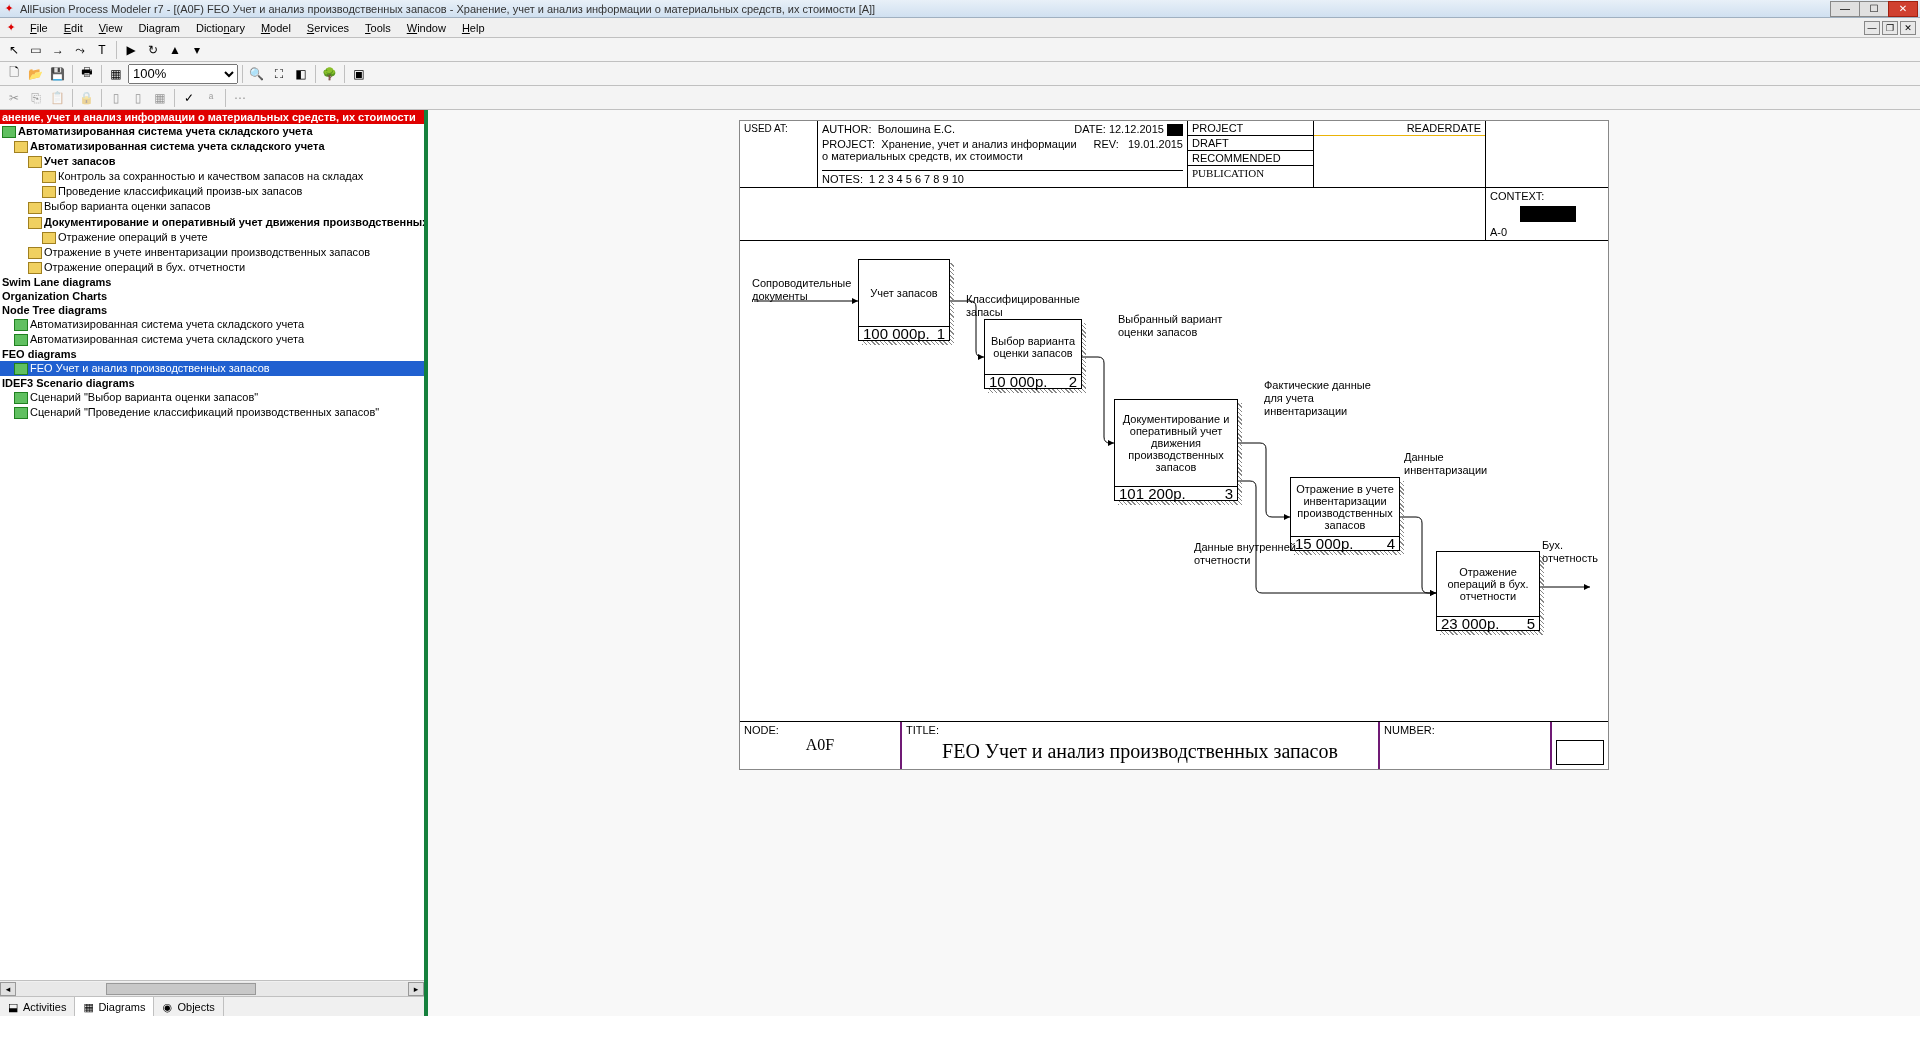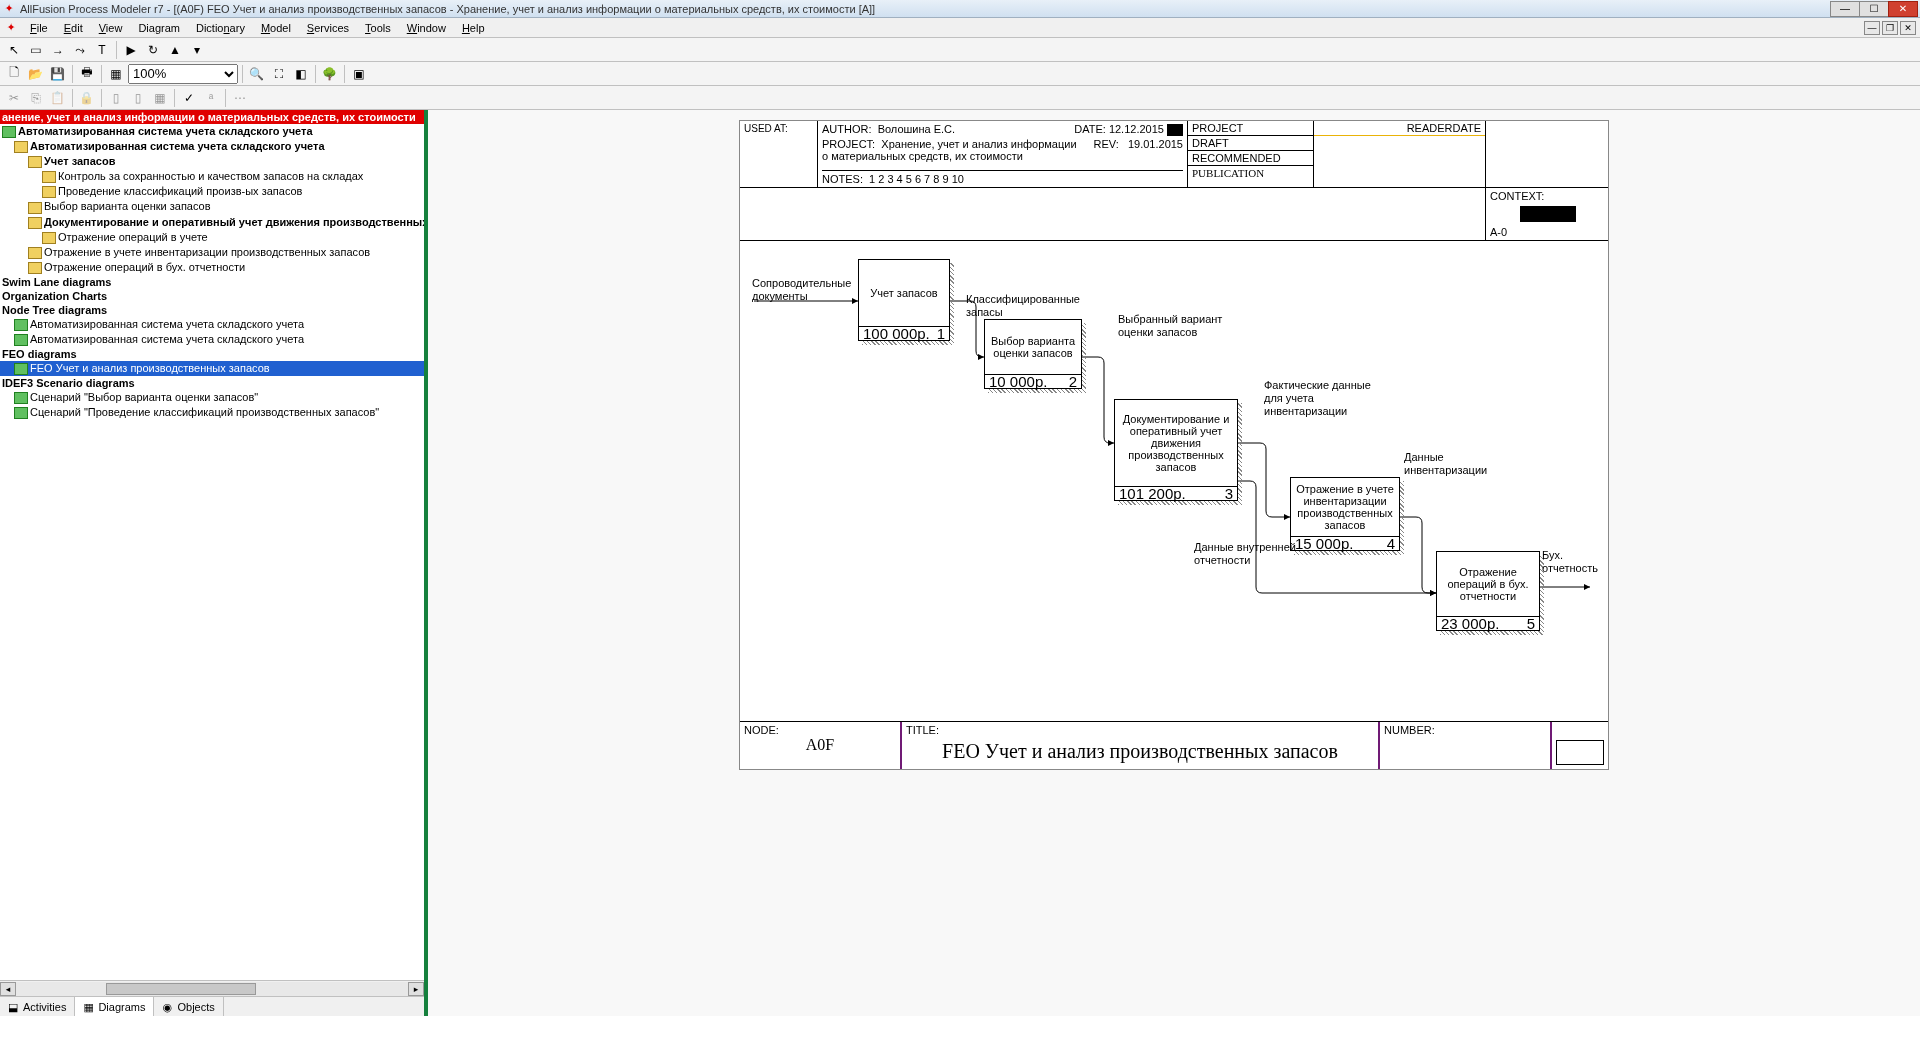--- a/index.html
+++ b/index.html
@@ -295,21 +295,21 @@
               <span>23 000р.</span>
               <span>5</span>
             </div>
           </div>
           <div class="arrow-label" style="left: 12px; top: 36px; max-width: 120px;">Сопроводительные документы</div>
           <div class="arrow-label" style="left: 226px; top: 52px; max-width: 120px;">Классифицированные запасы</div>
           <div class="arrow-label" style="left: 366px; top: 72px; max-width: 120px; margin-left: 12px;">Выбранный вариант оценки запасов</div>
           <div class="arrow-label" style="left: 524px; top: 138px; max-width: 120px;">Фактические данные для учета инвентаризации</div>
           <div class="arrow-label" style="left: 664px; top: 210px; max-width: 120px;">Данные инвентаризации</div>
           <div class="arrow-label" style="left: 454px; top: 300px; max-width: 120px;">Данные внутренней отчетности</div>
-          <div class="arrow-label" style="left: 802px; top: 308px; max-width: 120px;">Бух. отчетность</div>
+          <div class="arrow-label" style="left: 802px; top: 298px; max-width: 120px;">Бух. отчетность</div>
         </div>
 
       <div class="footer-grid">
         <div class="footer-node">
           <div style="text-align:left">NODE:</div>
           <div class="node-val">A0F</div>
         </div>
         <div class="footer-title">
           <div>TITLE:</div>
           <div class="title-val">FEO Учет и анализ производственных запасов</div>

